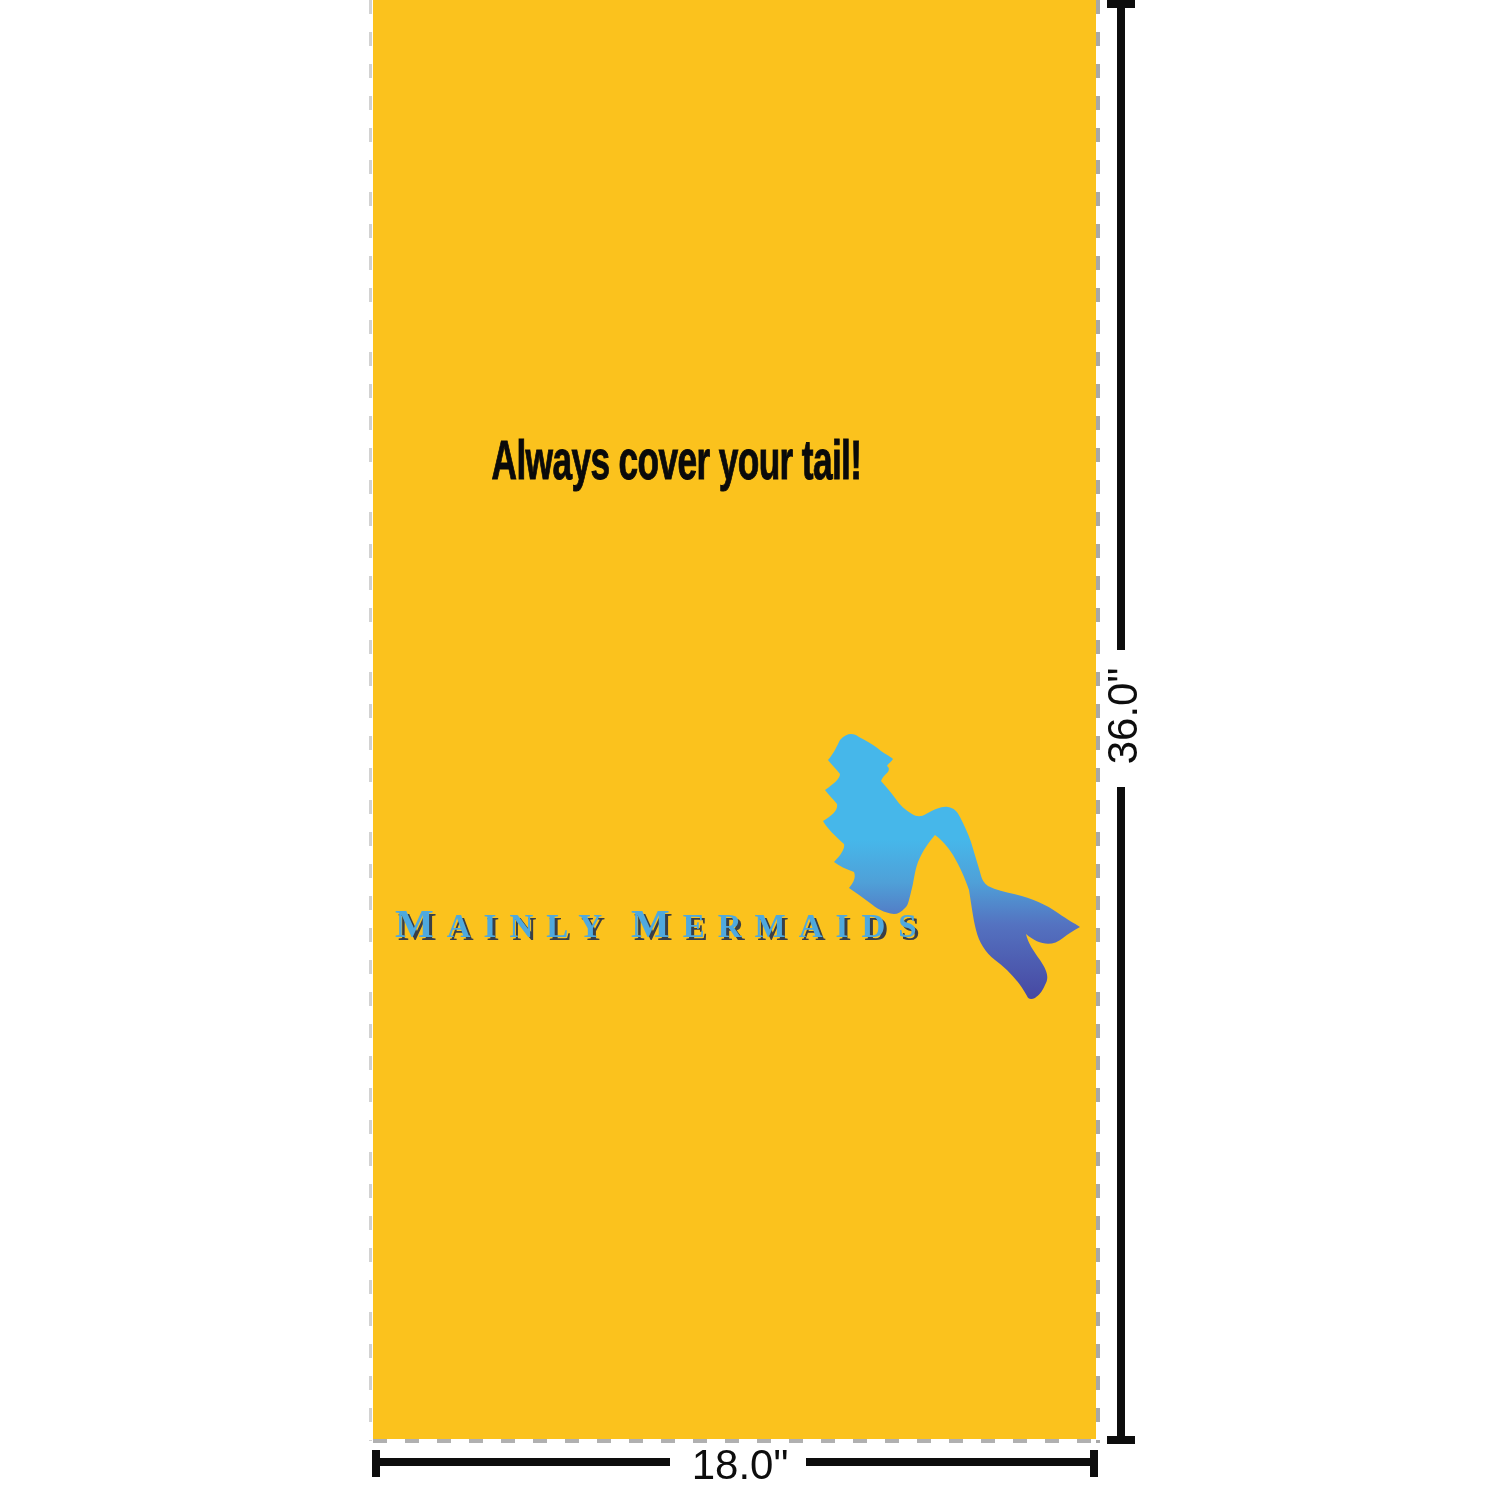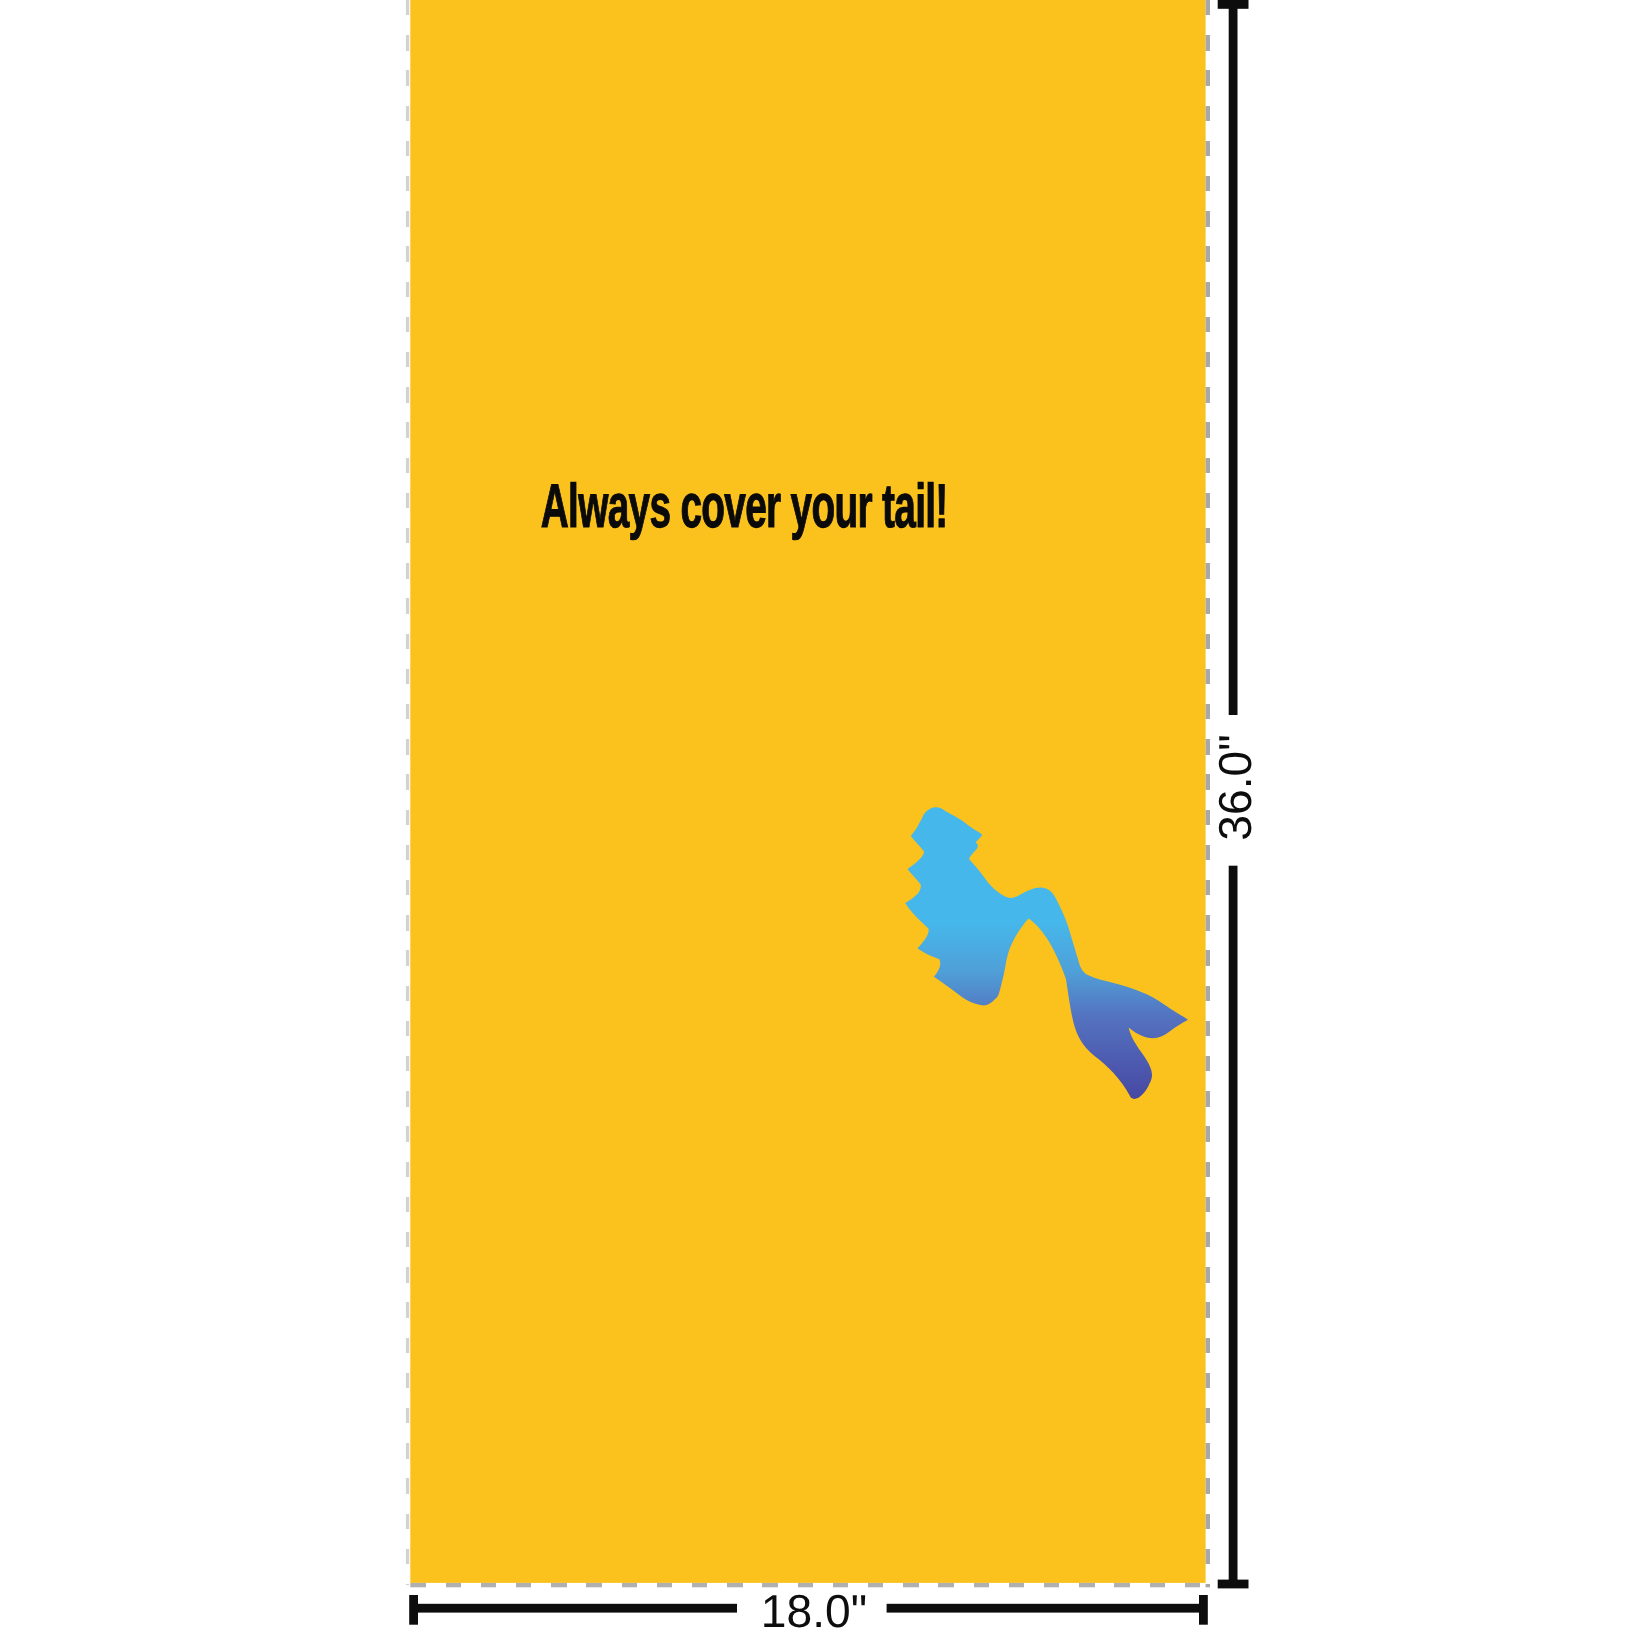--- a/index.html
+++ b/index.html
@@ -133,20 +133,23 @@
         C32,124 35,118 34,114
         C25,106 17,98 13,91
         C23,85 28,80 27,74
         C23,69 18,64 15,60
         C25,53 30,48 30,44
         C26,39 21,34 18,30
         C24,23 27,16 30,10
         Z"></path>
     </svg>
 
+    <div class="brand-name" style="color: rgb(79, 169, 222);">
+      <span class="word"><span class="lead">M</span><span class="rest">AINLY</span></span><span class="word w2"><span class="lead">M</span><span class="rest">ERMAIDS</span></span>
+    </div>
 
   </div>
 
   <div class="dash dash-left"></div>
   <div class="dash dash-right"></div>
   <div class="dash dash-bottom"></div>
 
   <div class="dim dim-v-seg1"></div>
   <div class="dim dim-v-seg2"></div>
   <div class="dim dim-v-cap-top"></div>

